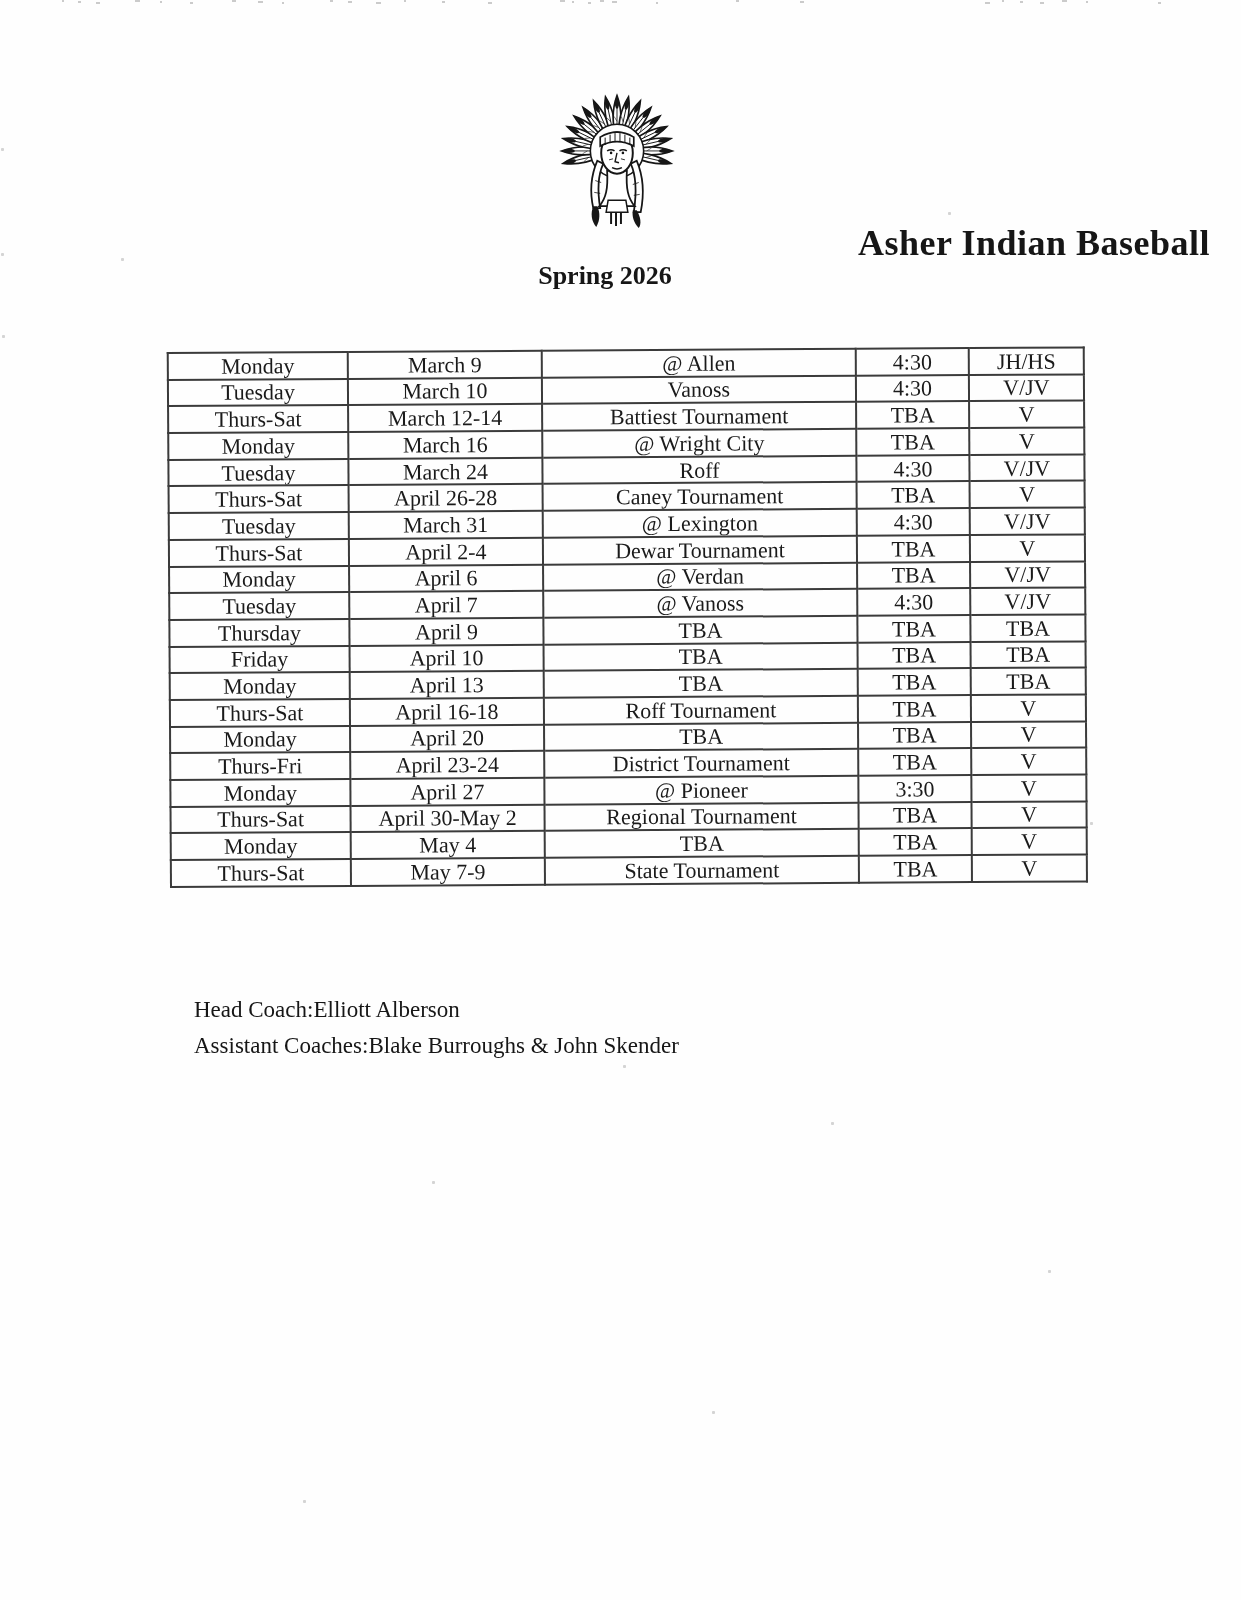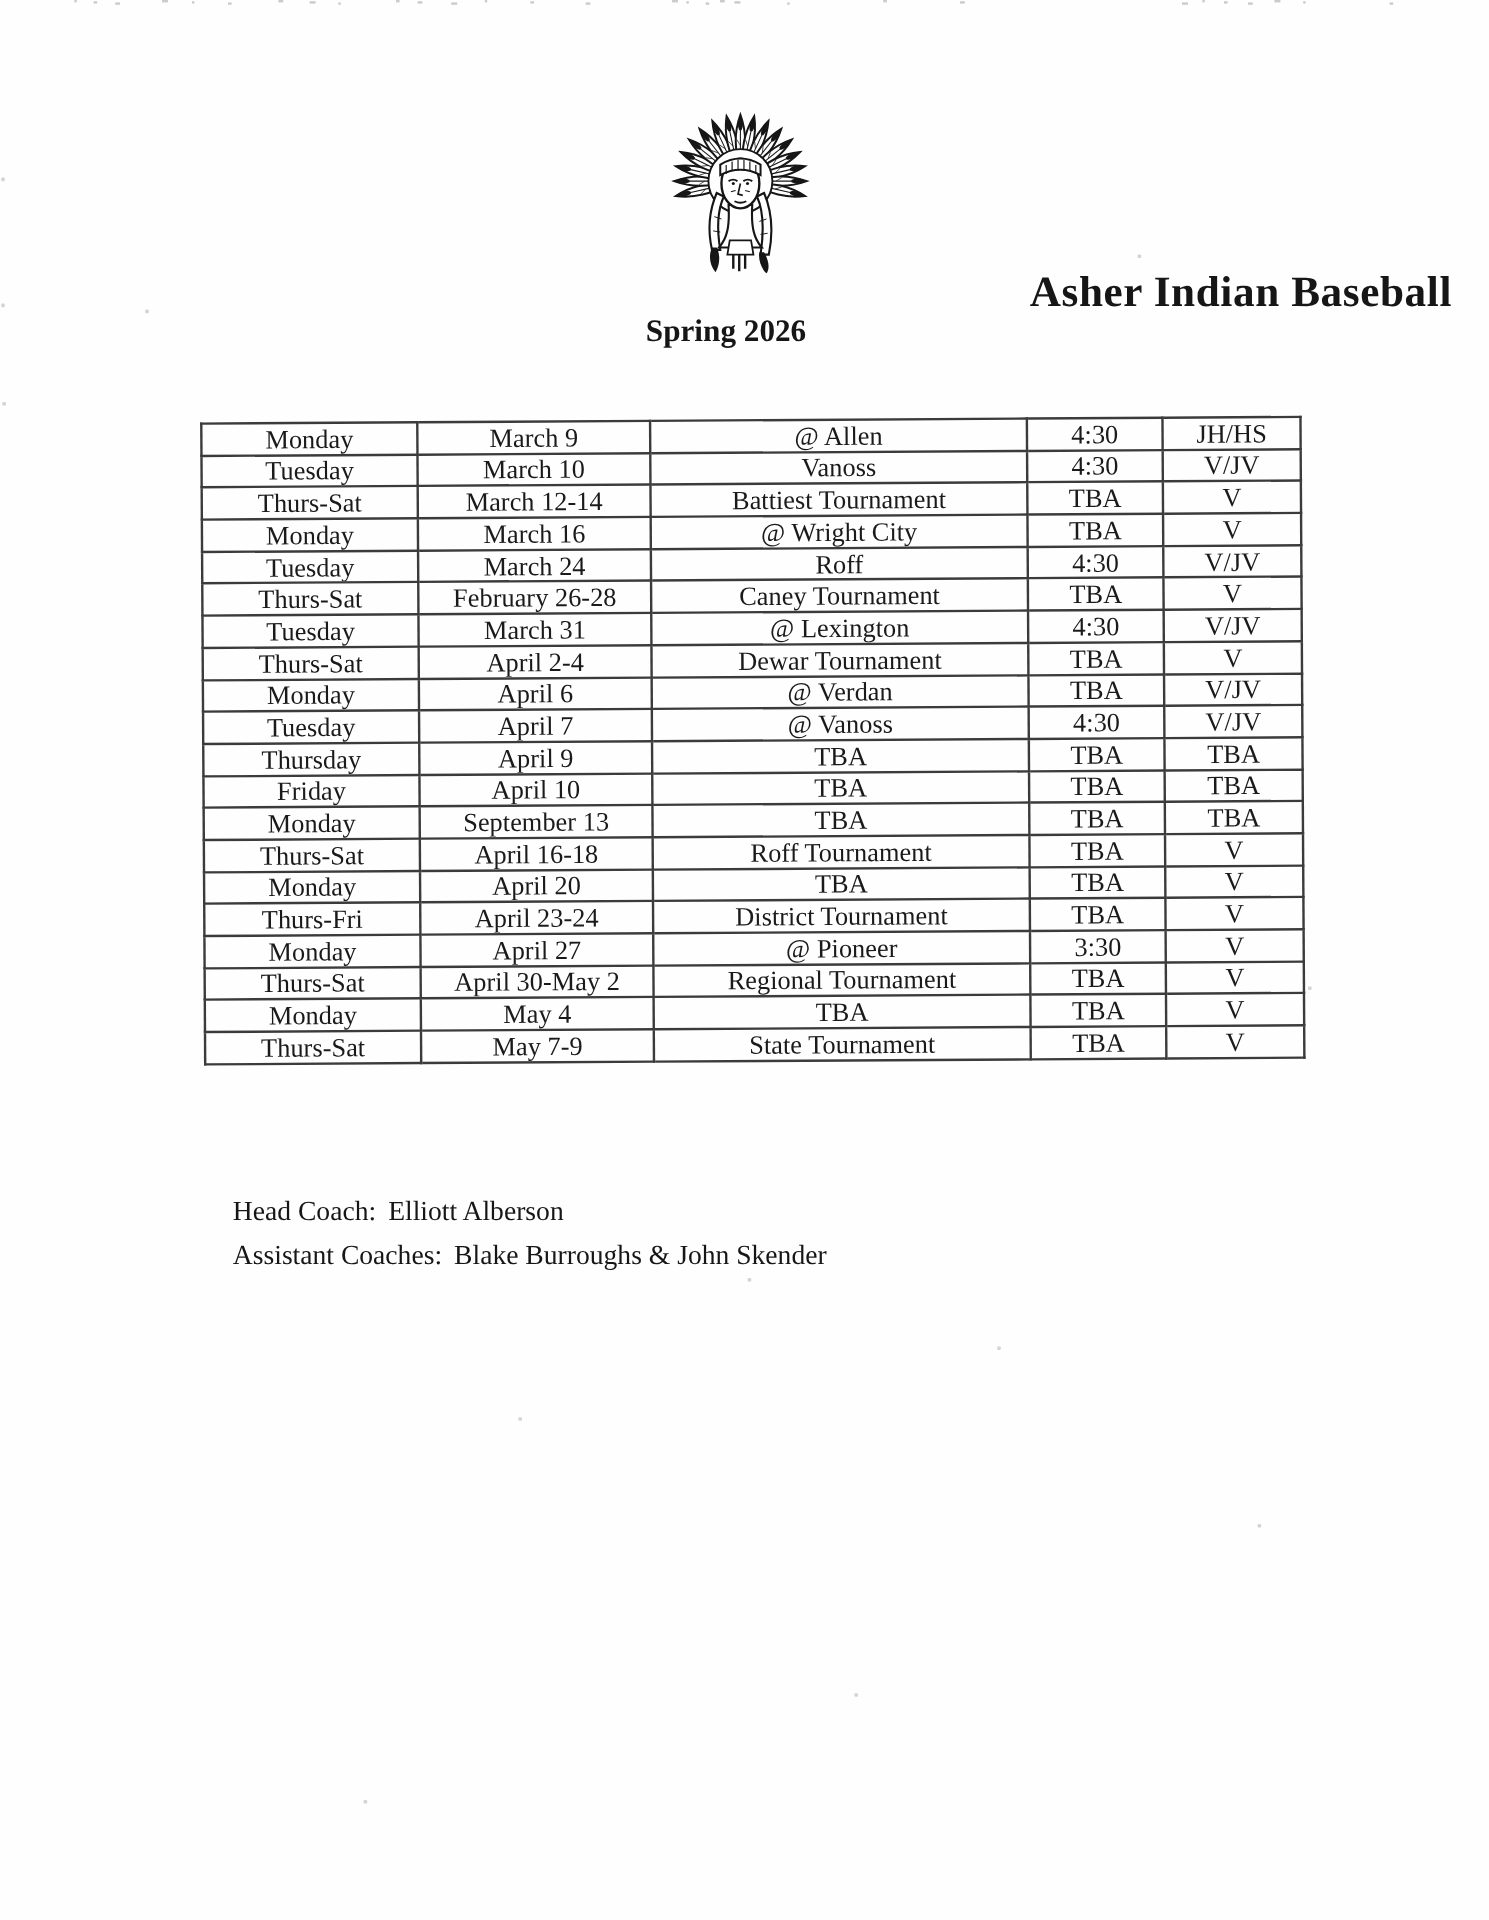--- a/index.html
+++ b/index.html
@@ -85,21 +85,21 @@
   
   .coaches {
     position: absolute;
     left: 194px;
     top: 992px;
     font-size: 23px;
     line-height: 36px;
     color: #161616;
   }
   .coach-label { font-weight: normal; }
-  .coach-name  { font-weight: normal; margin-left: 10px; }
+  .coach-name  { font-weight: normal; }
 
   
   .artifact {
     position: absolute;
     background: #8d8d8d;
     opacity: 0.45;
   }
   .speck {
     position: absolute;
     background: #a9a9a9;
@@ -264,21 +264,21 @@
           </tr>
           <tr>
             <td class="col-day">Tuesday</td>
             <td class="col-date">March 24</td>
             <td class="col-opponent">Roff</td>
             <td class="col-time">4:30</td>
             <td class="col-level">V/JV</td>
           </tr>
           <tr>
             <td class="col-day">Thurs-Sat</td>
-            <td class="col-date">February 26-28</td>
+            <td class="col-date">April 26-28</td>
             <td class="col-opponent">Caney Tournament</td>
             <td class="col-time">TBA</td>
             <td class="col-level">V</td>
           </tr>
           <tr>
             <td class="col-day">Tuesday</td>
             <td class="col-date">March 31</td>
             <td class="col-opponent">@ Lexington</td>
             <td class="col-time">4:30</td>
             <td class="col-level">V/JV</td>
@@ -313,21 +313,21 @@
           </tr>
           <tr>
             <td class="col-day">Friday</td>
             <td class="col-date">April 10</td>
             <td class="col-opponent">TBA</td>
             <td class="col-time">TBA</td>
             <td class="col-level">TBA</td>
           </tr>
           <tr>
             <td class="col-day">Monday</td>
-            <td class="col-date">September 13</td>
+            <td class="col-date">April 13</td>
             <td class="col-opponent">TBA</td>
             <td class="col-time">TBA</td>
             <td class="col-level">TBA</td>
           </tr>
           <tr>
             <td class="col-day">Thurs-Sat</td>
             <td class="col-date">April 16-18</td>
             <td class="col-opponent">Roff Tournament</td>
             <td class="col-time">TBA</td>
             <td class="col-level">V</td>

